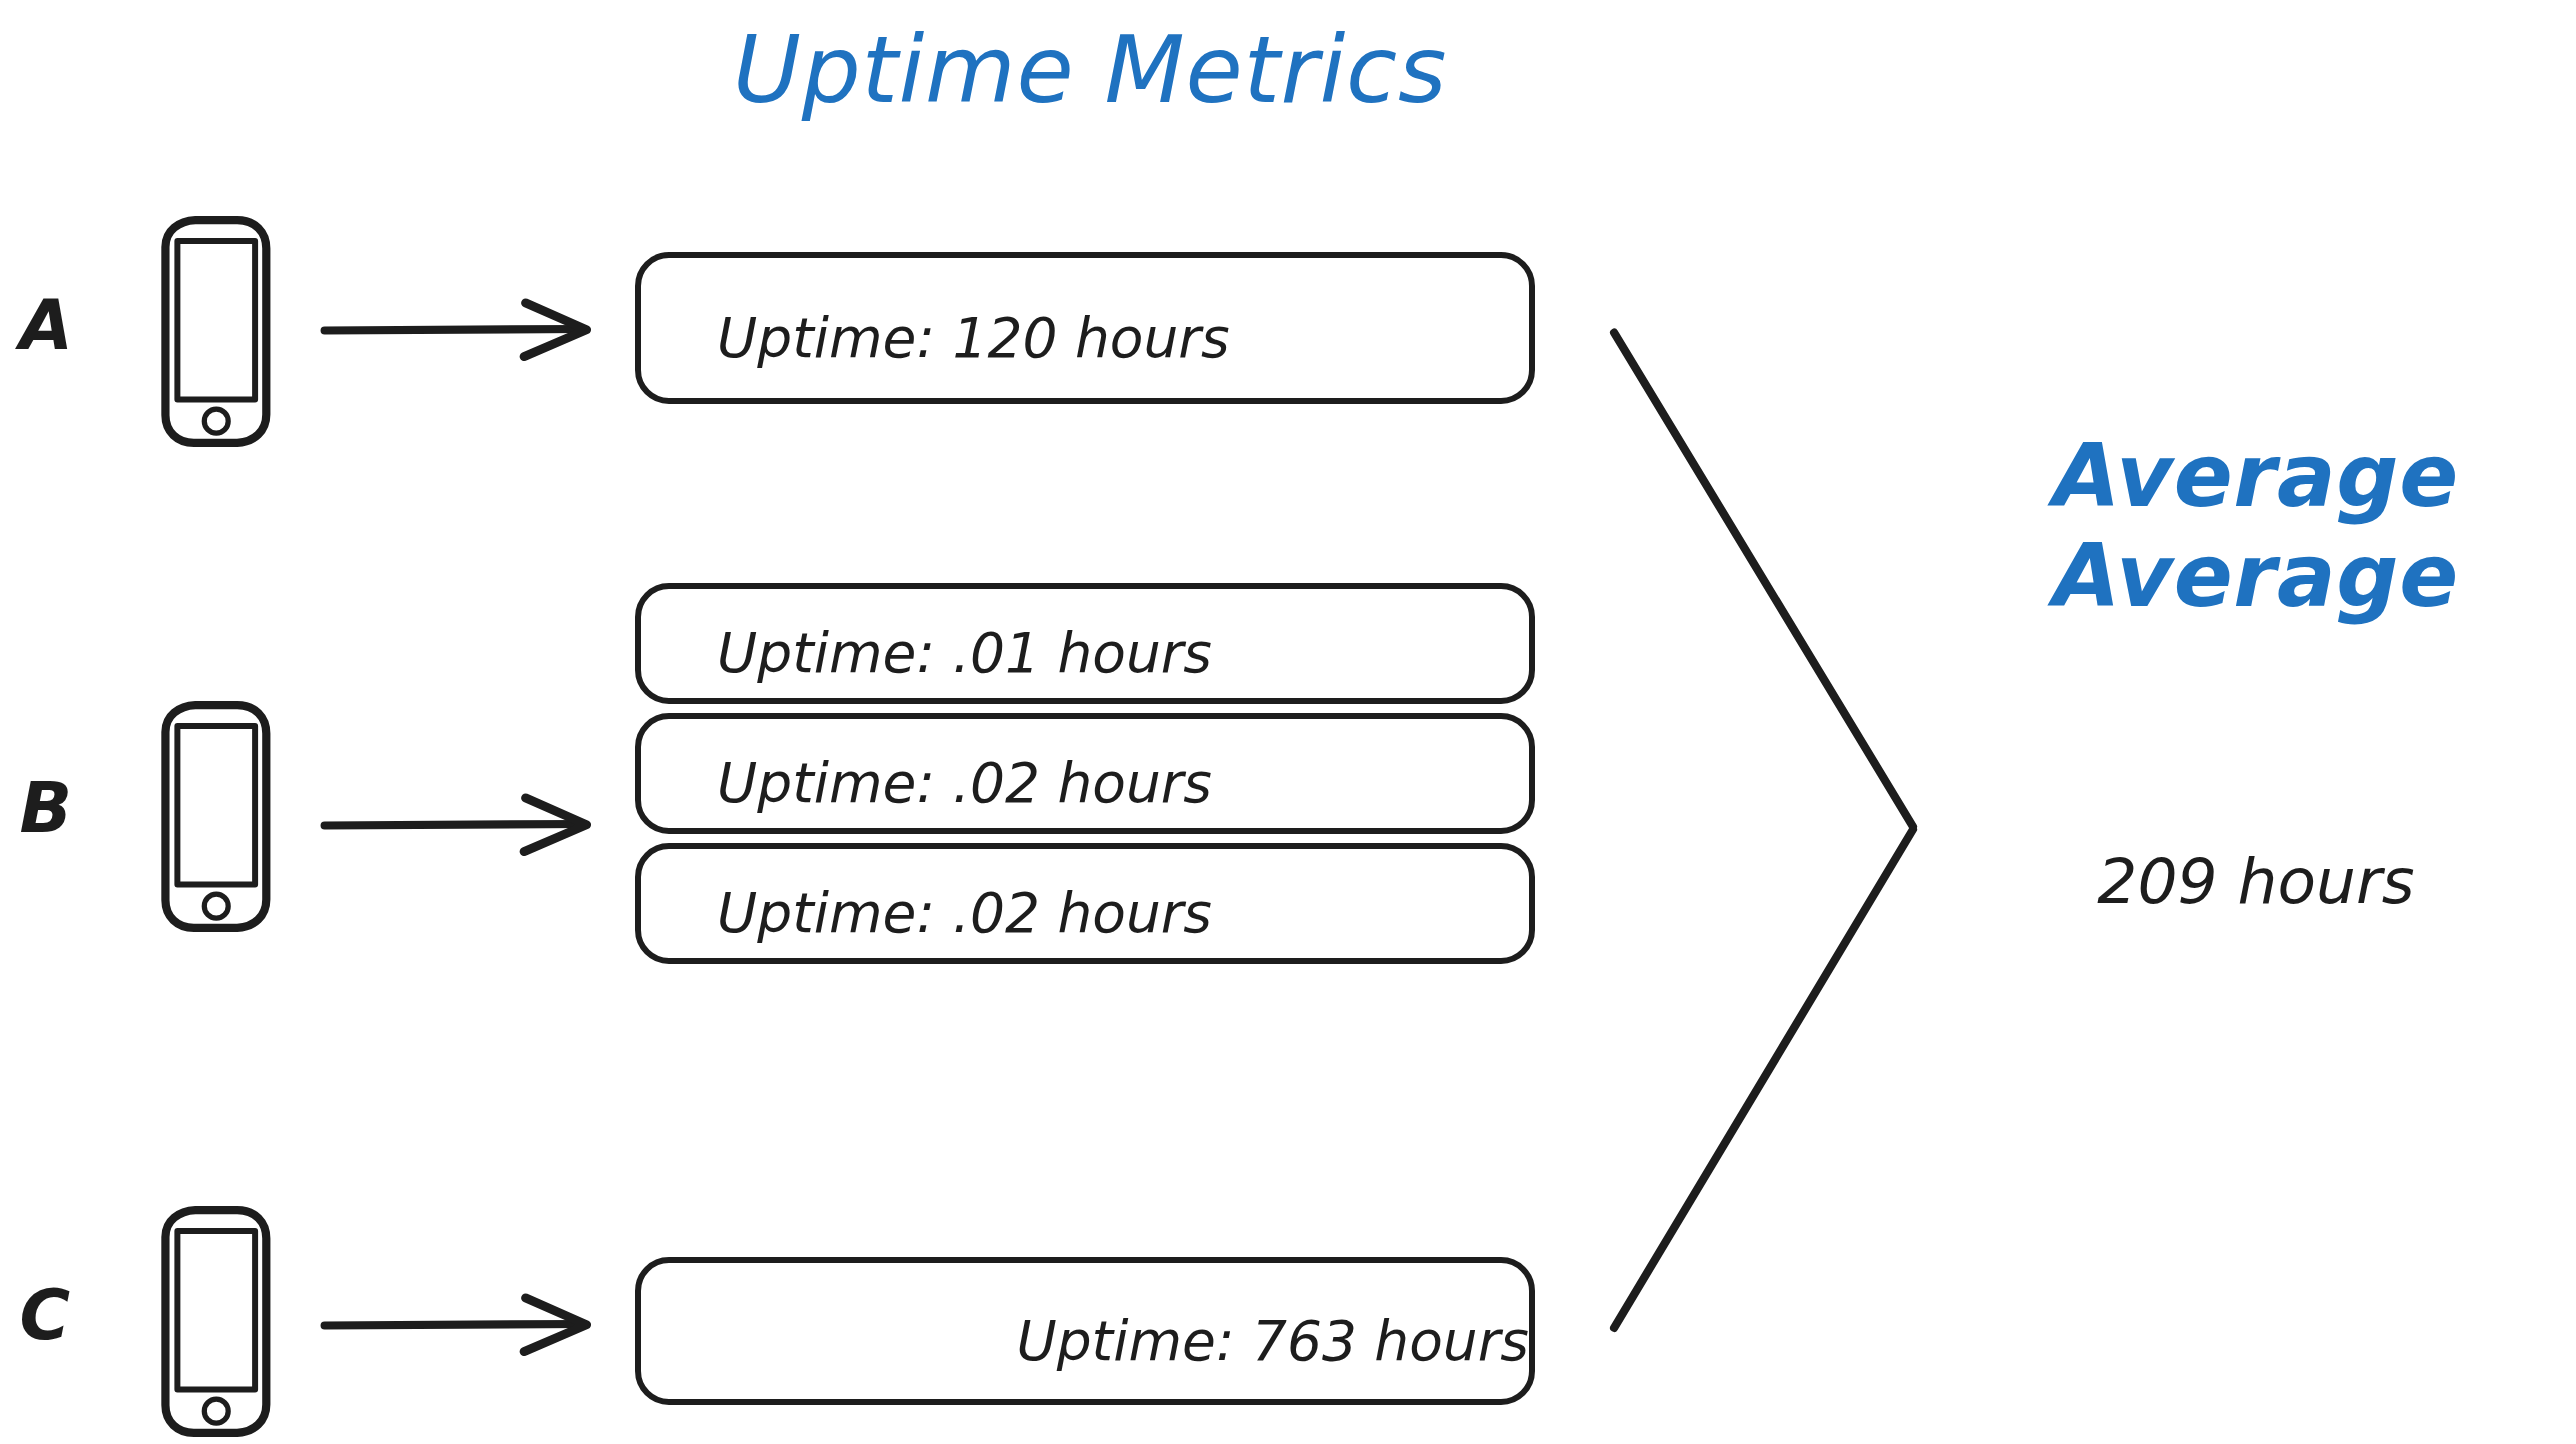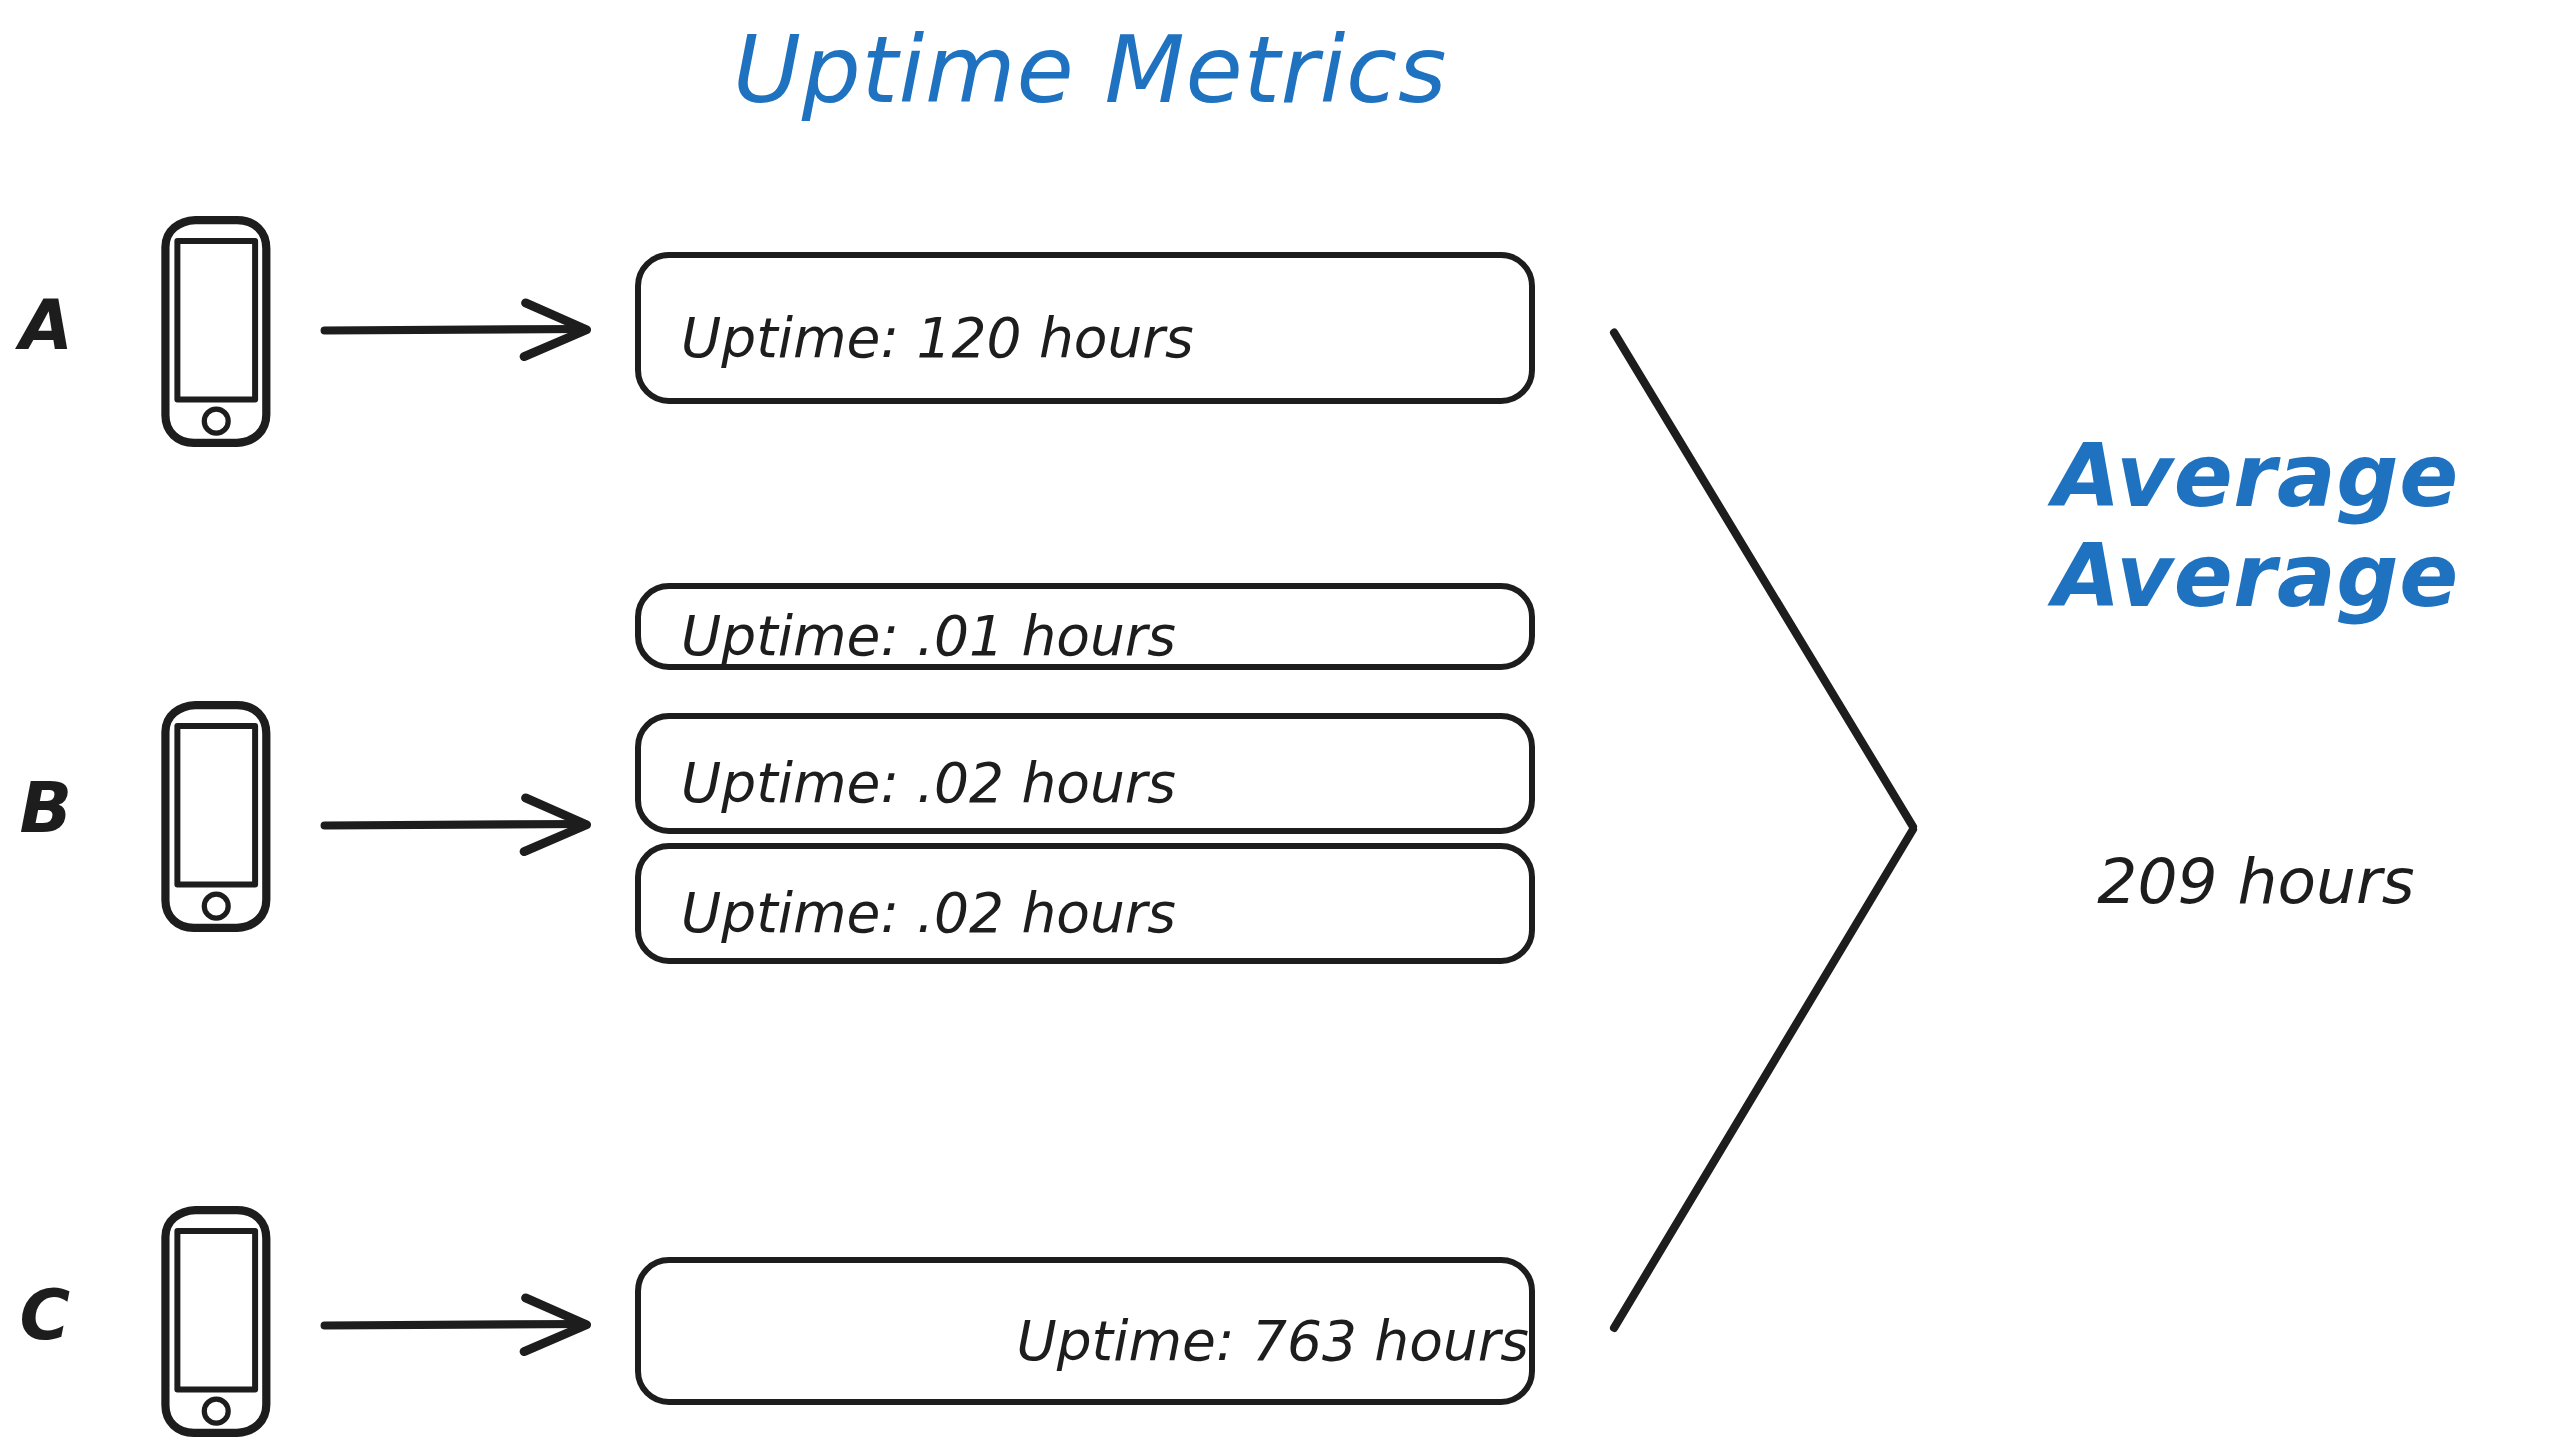--- a/index.html
+++ b/index.html
@@ -63,21 +63,21 @@
   .metric-box {
     position: absolute;
     box-sizing: border-box;
     border: 6.7px solid #1d1d1d;
     border-radius: 34px;
     background: #ffffff;
     display: flex;
     align-items: center;
   }
   .metric-text {
-    padding-left: 40px;
+    padding-left: 76px;
     font-size: 55px;
     line-height: 1;
     color: #1d1d1d;
     font-style: italic;
     white-space: nowrap;
     margin-top: 20px;
   }
 
   
   #bracket {
@@ -156,21 +156,21 @@
     </svg>
   </div>
 
   <div class="arrow" style="left:321px; top:792px;">
     <svg width="299" height="64" viewBox="0 0 400 86">
       <path d="M4 45 L352 43" stroke="#1d1d1d" stroke-width="11" stroke-linecap="round" fill="none"></path>
       <path d="M274 8 L356 44 L272 80" stroke="#1d1d1d" stroke-width="12" stroke-linecap="round" stroke-linejoin="round" fill="none"></path>
     </svg>
   </div>
 
-  <div class="metric-box" style="left:635px; top:583px; width:900px; height:87px;">
+  <div class="metric-box" style="left:635px; top:583px; width:900px; height:121px;">
     <span class="metric-text hand">Uptime: .01 hours</span>
   </div>
 
   <div class="metric-box" style="left:635px; top:713px; width:900px; height:121px;">
     <span class="metric-text hand">Uptime: .02 hours</span>
   </div>
 
   <div class="metric-box" style="left:635px; top:843px; width:900px; height:121px;">
     <span class="metric-text hand">Uptime: .02 hours</span>
   </div>

